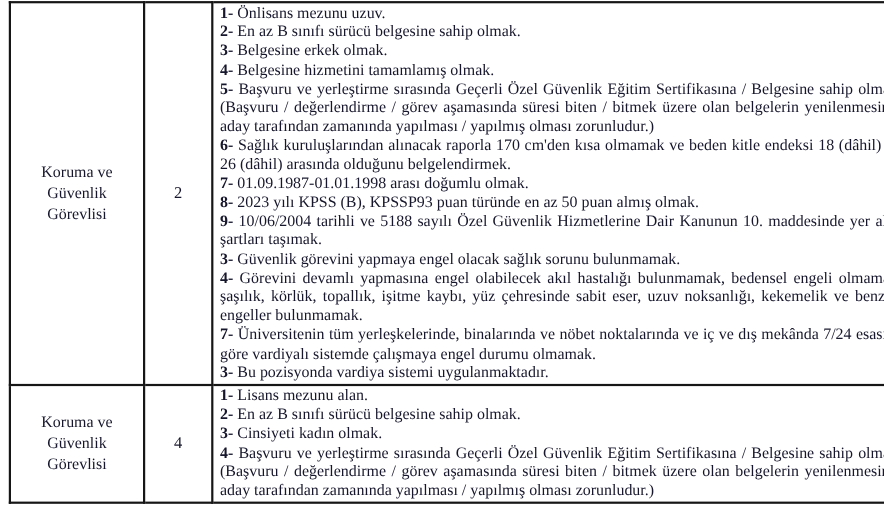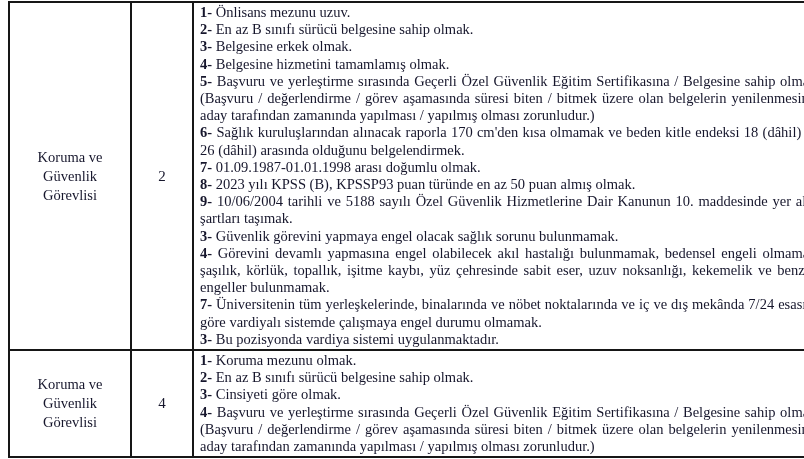--- a/index.html
+++ b/index.html
@@ -86,21 +86,21 @@
           </td>
   </tr>
         <tr class="row-1">
     <td class="pos-cell">
       <span class="pos-text">Koruma ve Güvenlik Görevlisi</span>
     </td>
     <td class="count-cell">
       <span class="count-text">4</span>
     </td>
     <td class="req-cell">
-            <div class="req-item"><b class="req-num">1-</b> <span class="req-text">Koruma mezunu olmak.</span></div>
+            <div class="req-item"><b class="req-num">1-</b> <span class="req-text">Lisans mezunu alan.</span></div>
             <div class="req-item"><b class="req-num">2-</b> <span class="req-text">En az B sınıfı sürücü belgesine sahip olmak.</span></div>
-            <div class="req-item"><b class="req-num">3-</b> <span class="req-text">Cinsiyeti göre olmak.</span></div>
+            <div class="req-item"><b class="req-num">3-</b> <span class="req-text">Cinsiyeti kadın olmak.</span></div>
             <div class="req-item"><b class="req-num">4-</b> <span class="req-text">Başvuru ve yerleştirme sırasında Geçerli Özel Güvenlik Eğitim Sertifikasına / Belgesine sahip olmak. (Başvuru / değerlendirme / görev aşamasında süresi biten / bitmek üzere olan belgelerin yenilenmesinin aday tarafından zamanında yapılması / yapılmış olması zorunludur.)</span></div>
           </td>
   </tr>
       </tbody>
   </table>
 </div>
 
 </body></html>

